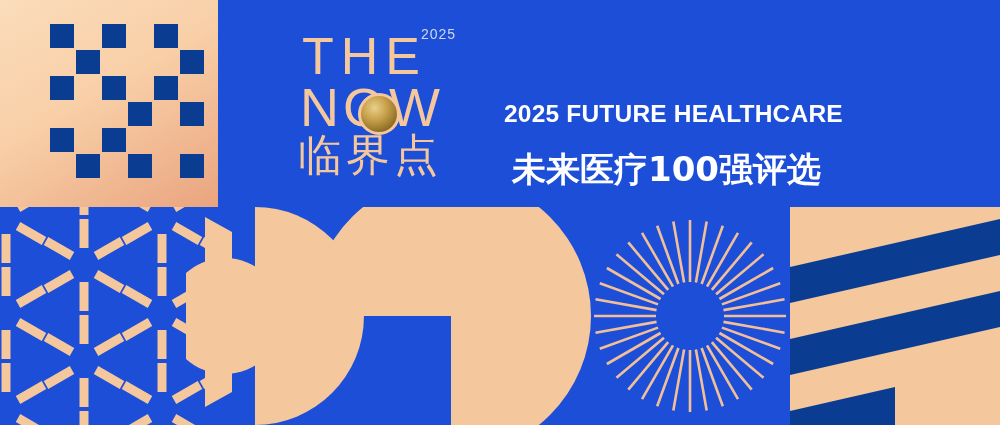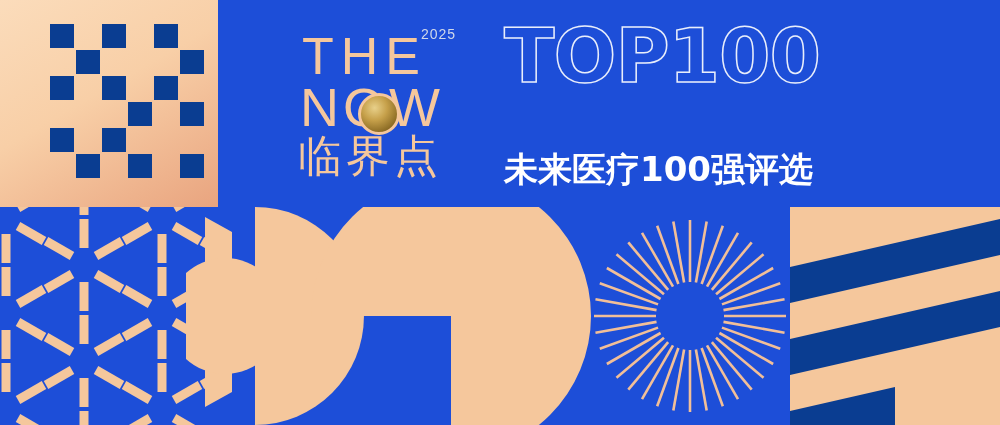--- a/index.html
+++ b/index.html
@@ -67,21 +67,21 @@
     position:absolute;left:62px;top:75px;width:42px;height:42px;
     border-radius:50%;
     border:3px solid #f5c79c;
     background:radial-gradient(circle at 38% 33%, #e8d08a 0%, #c6a04a 38%, #8c6c25 75%, #4d3a10 100%);
     box-sizing:border-box;
   }
   #logo-cn{
     position:absolute;left:2px;top:116px;
     font-size:44px;letter-spacing:4px;line-height:1;
     color:#f5c79c;font-weight:400;
-    font-family:Liberation Sans, sans-serif;
+    font-family:Liberation Serif, serif;
   }
 
   
   #title-block{
     position:absolute;left:504px;top:22px;width:340px;height:170px;
   }
   #top100{
     position:absolute;left:0;top:0;
     font-size:74px;line-height:0.92;font-weight:700;
     letter-spacing:-1px;
@@ -93,21 +93,21 @@
   .title-en{
     position:absolute;left:0;
     color:#ffffff;font-weight:700;
     font-size:24.5px;letter-spacing:0.2px;line-height:1;
     white-space:nowrap;
     font-family:"Liberation Sans", sans-serif;
   }
   #title-en1{top:80px;}
   #title-en2{top:104px;}
   #title-cn{
-    position:absolute;left:0;top:130px;
+    position:absolute;left:8px;top:130px;
     color:#ffffff;font-weight:700;
     font-size:34px;letter-spacing:0px;line-height:1;
     white-space:nowrap;
     font-family:"DejaVu Sans", sans-serif;
   }
 </style>
 </head>
 <body>
 
 <div id="banner">
@@ -231,17 +231,17 @@
 
   <div id="logo-block">
     <div id="logo-the">THE</div>
     <div id="logo-year">2025</div>
     <div id="logo-now">NOW</div>
     <div id="logo-orb"></div>
     <div id="logo-cn">临界点</div>
   </div>
 
   <div id="title-block">
-    <div id="top100">TOP100</div>
+    <div class="title-en" id="title-en1">2025 FUTURE HEALTHCARE</div>
     <div id="title-cn">未来医疗100强评选</div>
   </div>
 
 </div>
 
 </body></html>

